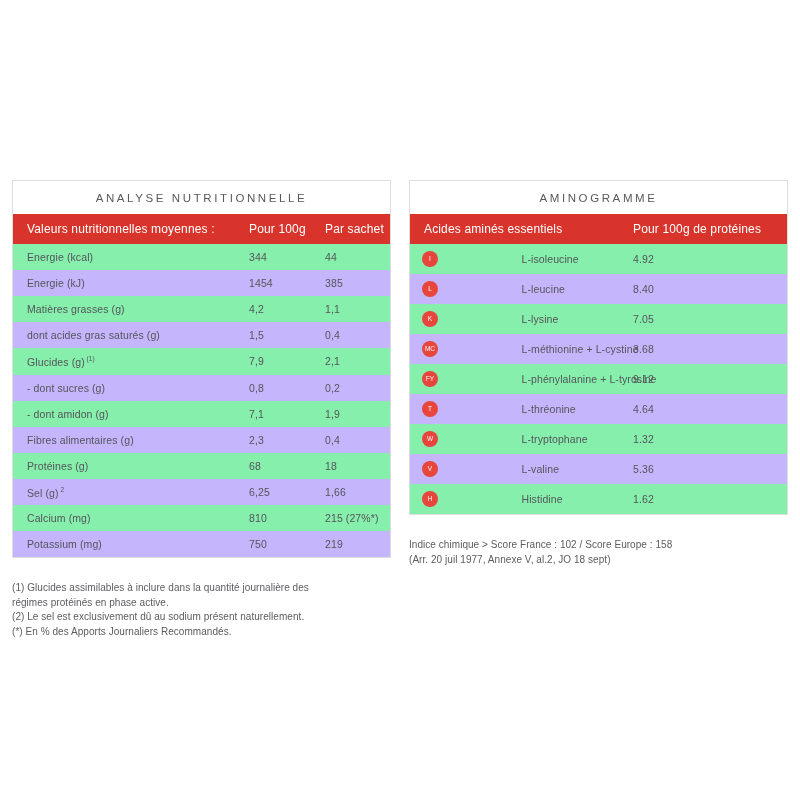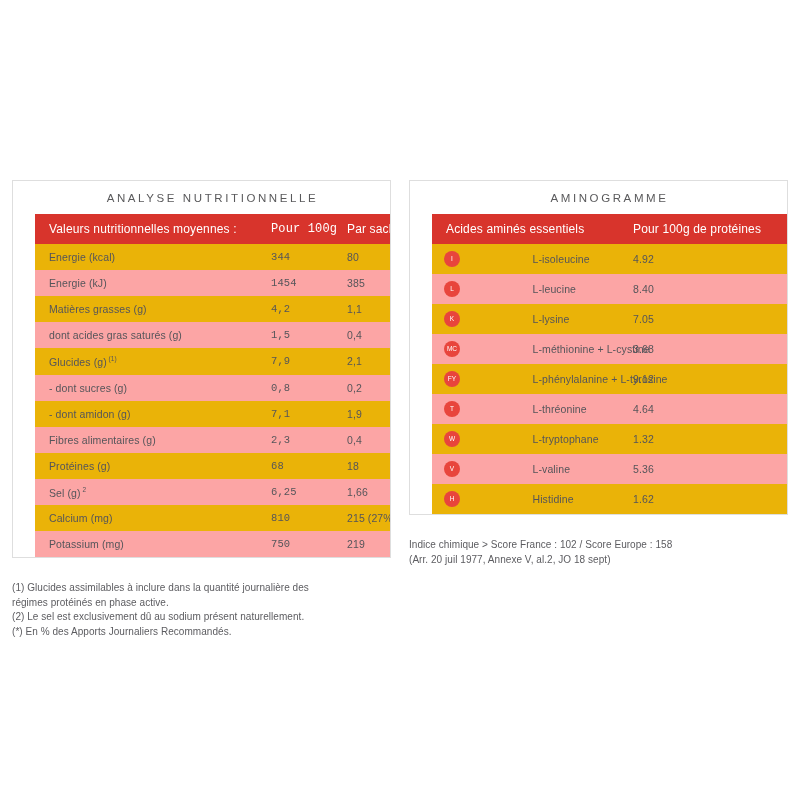--- a/index.html
+++ b/index.html
@@ -34,21 +34,20 @@
 
   .panel {
     width: 379px;
   }
 
   .card {
     border: 1px solid #dedede;
     background: #ffffff;
     box-sizing: border-box;
     overflow: hidden;
-    padding-left: 22px;
   }
 
   .card-title {
     text-align: center;
     font-size: 11.5px;
     letter-spacing: 2.6px;
     color: #59595b;
     padding: 11px 4px 10px;
     background: #ffffff;
     text-transform: uppercase;
@@ -74,29 +73,29 @@
 
   table.data td {
     font-size: 10.5px;
     color: #55555a;
     padding: 7px 0 7px 0;
     letter-spacing: 0.1px;
     white-space: nowrap;
   }
 
   tr.odd td {
-    background: #eab308;
+    background: #86efac;
   }
   tr.even td {
-    background: #fca5a5;
+    background: #c4b5fd;
   }
 
   
   .nutri .c-label { width: 222px; padding-left: 14px !important; }
-  .nutri .c-100   { width: 76px; font-family: Liberation Mono, monospace; }
+  .nutri .c-100   { width: 76px; }
   .nutri .c-sachet{ width: 79px; }
 
   
   .amino .c-badge  { width: 38px; padding-left: 12px !important; }
   .amino .c-name   { width: 185px; }
   .amino .c-value  { width: 154px; }
   .amino th.c-head-name { padding-left: 14px !important; }
 
   .badge {
     display: inline-block;
@@ -144,21 +143,21 @@
             <tr>
               <th class="c-label">Valeurs nutritionnelles moyennes :</th>
               <th class="c-100">Pour 100g</th>
               <th class="c-sachet">Par sachet</th>
             </tr>
           </thead>
           <tbody id="nutrition-body">
               <tr class="odd">
                 <td class="c-label">Energie (kcal)</td>
                 <td class="c-100">344</td>
-                <td class="c-sachet">80</td>
+                <td class="c-sachet">44</td>
               </tr>
               <tr class="even">
                 <td class="c-label">Energie (kJ)</td>
                 <td class="c-100">1454</td>
                 <td class="c-sachet">385</td>
               </tr>
               <tr class="odd">
                 <td class="c-label">Matières grasses (g)</td>
                 <td class="c-100">4,2</td>
                 <td class="c-sachet">1,1</td>

